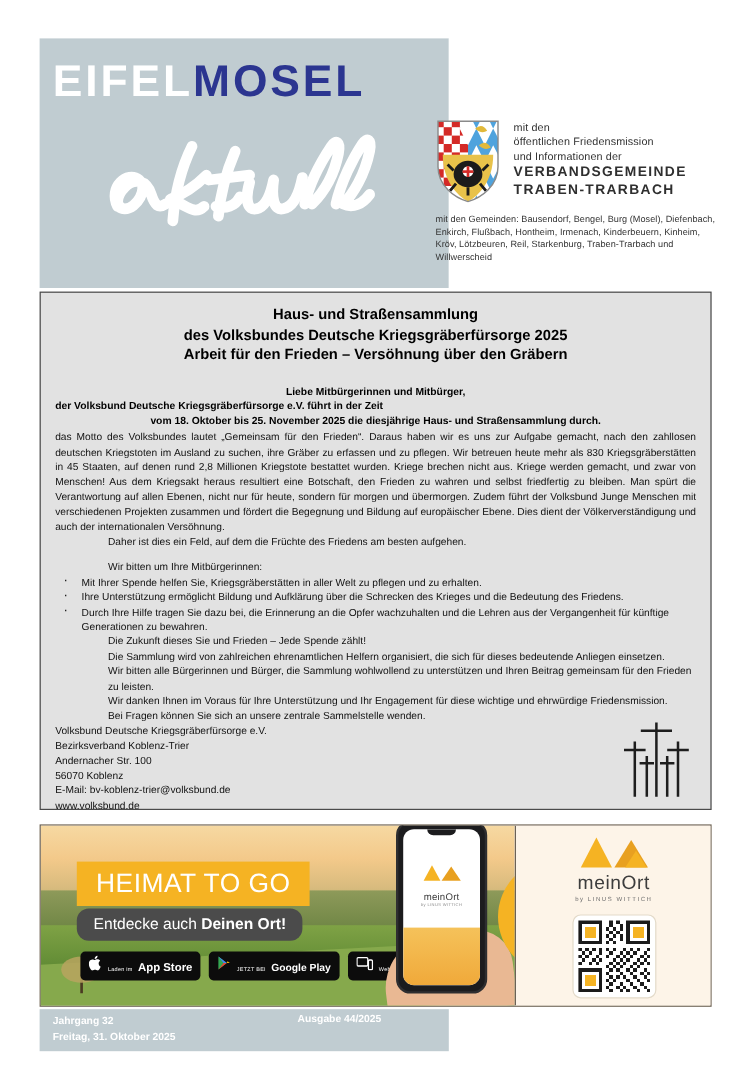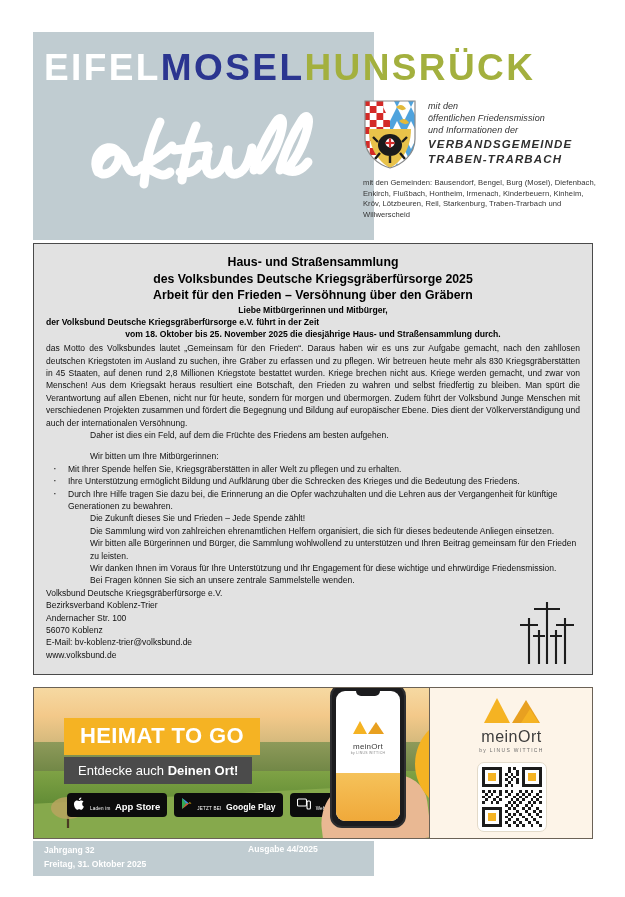--- a/index.html
+++ b/index.html
@@ -13,30 +13,30 @@
   .brandline span{font-size:37px;font-weight:bold;line-height:1;font-family:"Liberation Sans",sans-serif;}
   .b-eifel{color:#ffffff;}
   .b-mosel{color:#2b3590;}
   .b-huns{color:#a3b03e;}
 
   .aktuell{position:absolute;left:48px;top:100px;width:290px;height:95px;}
   .aktuell svg{display:block;}
 
   
   .wappen{position:absolute;left:363px;top:99px;width:54px;height:70px;}
-  .wap-txt{position:absolute;left:428px;top:100px;width:170px;font-style:italic;}
+  .wap-txt{position:absolute;left:428px;top:100px;width:170px;}
   .wap-txt .l{font-size:9px;color:#333;line-height:12.2px;letter-spacing:.1px;}
   .wap-txt .vg{font-size:11.5px;color:#2f2f2f;font-weight:bold;letter-spacing:1.15px;line-height:15px;}
   .gemeinden{position:absolute;left:363px;top:178px;width:236px;font-size:7.6px;color:#333;line-height:10.6px;letter-spacing:.05px;}
 
   
   .article{position:absolute;left:33px;top:243px;width:560px;height:432px;background:#e2e2e2;border:1.5px solid #4a4a4a;box-sizing:border-box;}
   .art-inner{position:relative;padding:10px 12px 0 12px;}
   .headline{text-align:center;font-weight:bold;font-size:12.3px;color:#000;line-height:16.5px;}
-  .sub-block{text-align:center;font-weight:bold;font-size:8.6px;color:#000;line-height:12.2px;margin-top:0;}
+  .sub-block{text-align:center;font-weight:bold;font-size:8.6px;color:#000;line-height:12.2px;margin-top:16px;}
   .sub-left{text-align:left;font-weight:bold;font-size:8.6px;line-height:12.2px;}
   .sub-ind{text-align:center;font-weight:bold;font-size:8.6px;line-height:12.2px;}
   .body{font-size:8.5px;color:#111;line-height:12.4px;text-align:justify;margin-top:2px;}
   .body p{margin:0;}
   .plain{font-size:8.5px;color:#111;line-height:12.4px;margin:0;padding-left:44px;}
   .gap{height:9px;}
   ul.bullets{margin:0;padding:0;list-style:none;}
   ul.bullets li{font-size:8.5px;line-height:12.4px;color:#111;padding-left:22px;position:relative;}
   ul.bullets li:before{content:"\00B7";position:absolute;left:7px;top:-1px;font-size:11px;}
   .contact{font-size:8.5px;line-height:12.4px;color:#111;}
@@ -44,22 +44,22 @@
 
   
   .ad{position:absolute;left:33px;top:687px;width:560px;height:152px;border:1px solid #6b6256;box-sizing:border-box;overflow:hidden;background:#fdf6ea;}
   .ad-photo{position:absolute;left:0;top:0;width:395px;height:150px;overflow:hidden;}
   .sky{position:absolute;left:0;top:0;width:100%;height:46%;background:linear-gradient(#f6d9a2,#f3c98a 40%,#d8bb7e 75%,#b9b06a 100%);}
   .hills{position:absolute;left:0;top:36%;width:100%;height:22%;background:linear-gradient(#8e9a5a,#6e8544);}
   .field{position:absolute;left:0;top:55%;width:100%;height:45%;background:linear-gradient(#7fa245,#5f8a34 55%,#6f9b3c);}
   .field2{position:absolute;left:-5%;top:70%;width:115%;height:34%;background:#86a94c;transform:rotate(-3deg);}
   .tree{position:absolute;left:14px;bottom:10px;width:44px;height:34px;}
   .heimat{position:absolute;left:30px;top:30px;background:#f5b323;padding:5px 16px 6px 16px;}
-  .heimat span{color:#fff;font-weight:bold;font-size:22px;letter-spacing:.4px;font-family:"Liberation Sans",sans-serif;}
-  .entdecke{position:absolute;left:30px;top:69px;background:#4b4b4b;padding:4px 14px 5px 14px;}
+  .heimat span{color:#fff;font-weight:normal;font-size:22px;letter-spacing:.4px;font-family:"Liberation Sans",sans-serif;}
+  .entdecke{position:absolute;left:30px;top:69px;background:#4b4b4b;padding:4px 14px 5px 14px;border-radius:10px;}
   .entdecke span{color:#fff;font-size:13px;}
   .entdecke b{color:#fff;font-size:13px;}
   .badges{position:absolute;left:33px;top:105px;display:flex;gap:7px;}
   .badge{background:#0c0c0c;border-radius:4px;height:24px;display:flex;align-items:center;padding:0 7px;gap:5px;}
   .badge .bsub{color:#fff;font-size:4.6px;line-height:6px;letter-spacing:.2px;}
   .badge .bmain{color:#fff;font-size:9.5px;font-weight:bold;line-height:10px;}
   .badge .bmain.small{font-size:8.6px;}
   .badge .bmain.orange{color:#f5b323;}
   .phone{position:absolute;left:296px;top:-4px;width:86px;height:150px;}
   .phone-body{position:absolute;left:0;top:0;width:72px;height:140px;border-radius:12px;background:#1c1c1e;border:2px solid #2e2e30;}
@@ -86,21 +86,20 @@
 <body>
 
 <div class="page">
 
   <div class="masthead"></div>
   <div class="masthead-right"></div>
 
   <div class="brandline">
     <span class="b-eifel">EIFEL</span>
     <span class="b-mosel">MOSEL</span>
-    <span class="b-huns">HUNSRÜCK</span>
   </div>
 
   <div class="aktuell">
     <svg width="290" height="95" viewBox="0 0 290 95" aria-hidden="true">
       <g fill="none" stroke="#ffffff" stroke-width="9" stroke-linecap="round" stroke-linejoin="round">
         <path d="M50 72 C42 56, 58 42, 68 50 C76 57, 66 74, 56 74 C48 74, 48 64, 56 56 C64 48, 74 50, 78 62 C81 71, 84 74, 90 70"></path>
         <path d="M96 84 C98 58, 104 38, 112 22"></path>
         <path d="M94 66 C104 62, 116 54, 124 46"></path>
         <path d="M98 68 C106 70, 114 80, 122 72"></path>
         <path d="M134 80 C136 58, 142 40, 148 26"></path>

